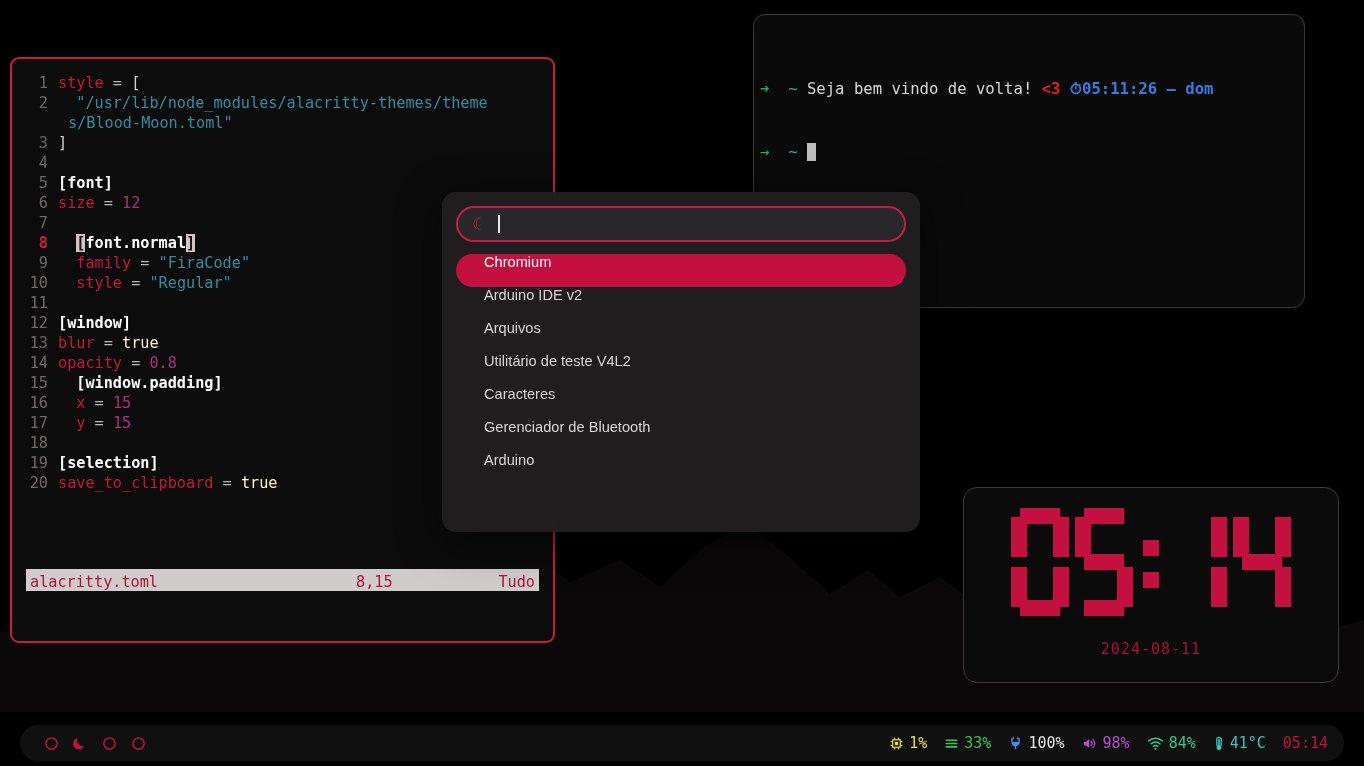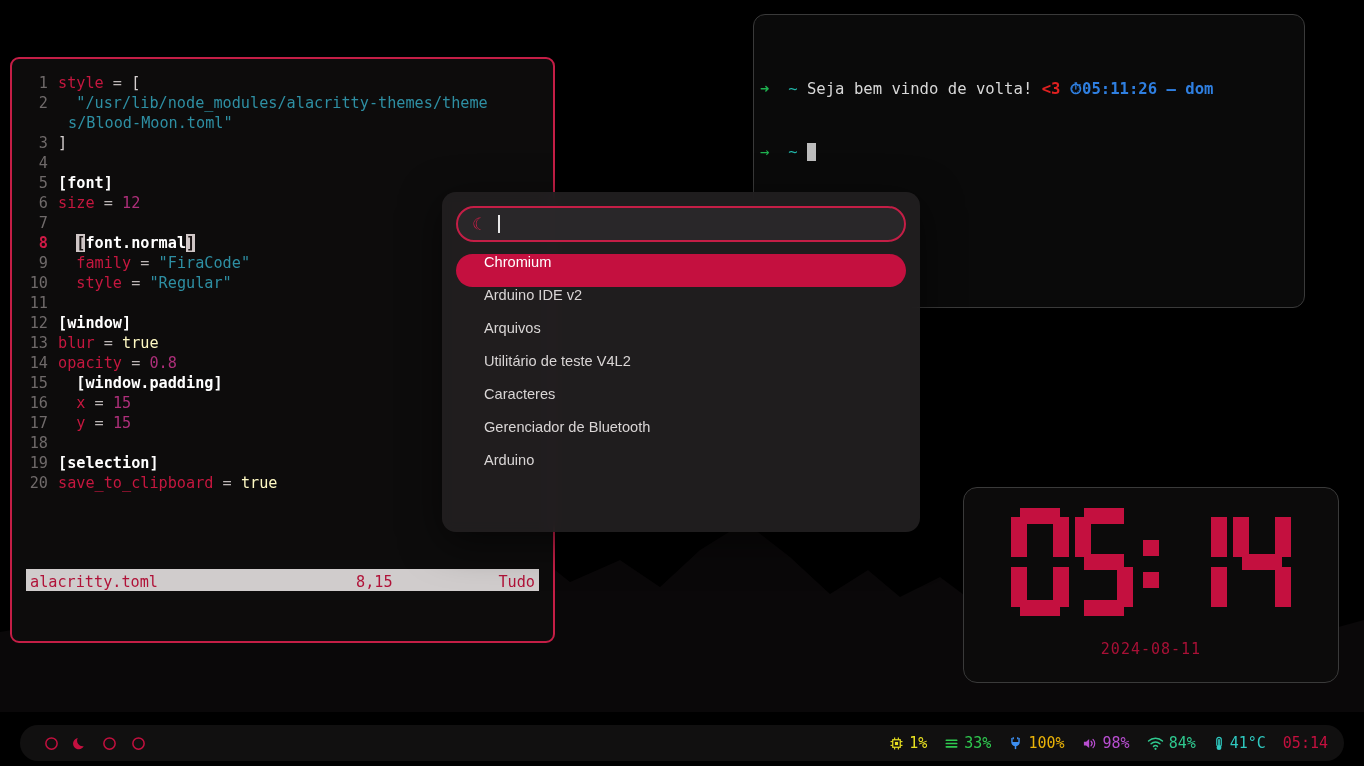--- a/index.html
+++ b/index.html
@@ -442,21 +442,21 @@
             <g stroke="#2fc94f" stroke-width="1.8" stroke-linecap="round">
               <line x1="2.5" y1="4.5" x2="13.5" y2="4.5"></line>
               <line x1="2.5" y1="8" x2="13.5" y2="8"></line>
               <line x1="2.5" y1="11.5" x2="13.5" y2="11.5"></line>
             </g>
           </svg>
         </span>
         <span class="v">33%</span>
       </div>
 
-      <div class="sysmod" style="color:#eab308">
+      <div class="sysmod" style="color:#e5e5e5">
         <span>
           <svg width="15" height="15" viewBox="0 0 16 16">
             <path d="M4.2 2.2v4.2a3.8 3.8 0 0 0 7.6 0V2.2" fill="none" stroke="#3c8ef0" stroke-width="1.5"></path>
             <path d="M4.2 6.4h7.6a3.8 3.8 0 0 1-7.6 0z" fill="#3c8ef0"></path>
             <line x1="8" y1="10.2" x2="8" y2="14" stroke="#3c8ef0" stroke-width="1.6"></line>
             <line x1="5.6" y1="1.4" x2="5.6" y2="3.4" stroke="#3c8ef0" stroke-width="1.5"></line>
             <line x1="10.4" y1="1.4" x2="10.4" y2="3.4" stroke="#3c8ef0" stroke-width="1.5"></line>
           </svg>
         </span>
         <span class="v">100%</span>

